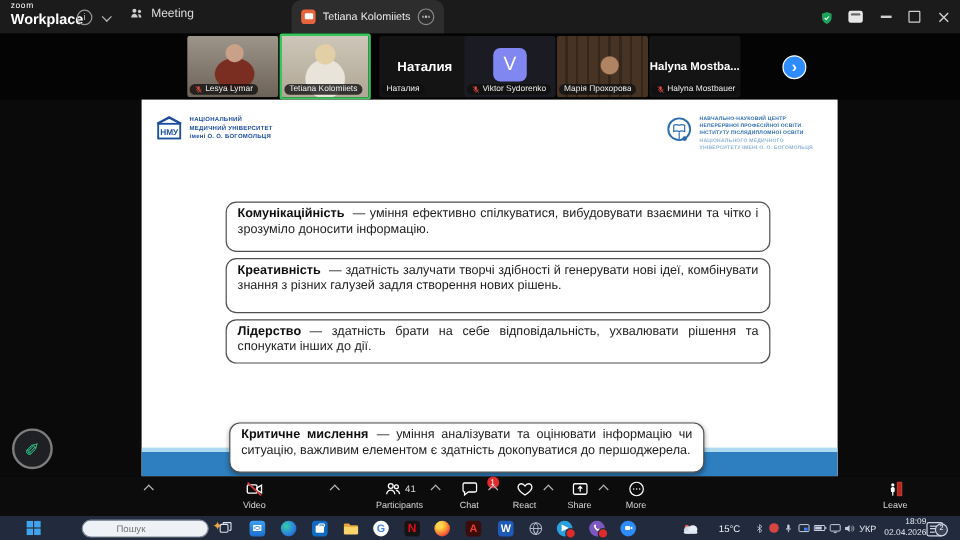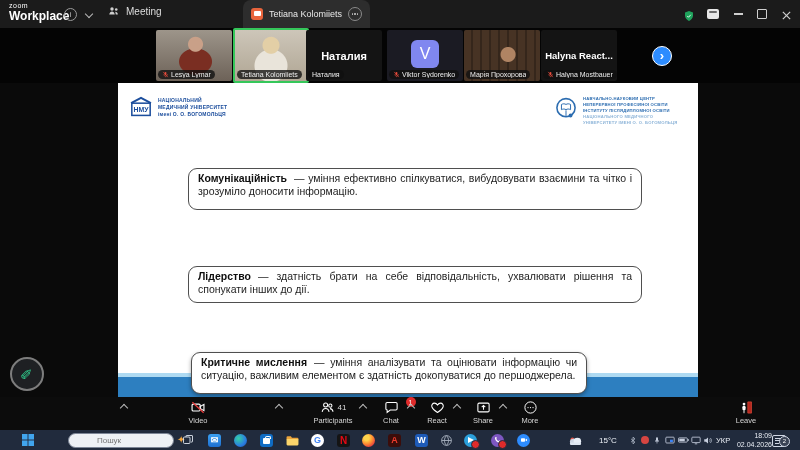--- a/index.html
+++ b/index.html
@@ -182,21 +182,21 @@
       </div>
     </div>
 
     <div class="tile active" style="left:233px">
       <div class="ph ph-tetiana"></div>
       <div class="nl">
         <span>Tetiana Kolomiiets</span>
       </div>
     </div>
 
-    <div class="tile" style="left:306px">
+    <div class="tile" style="left:316px">
       <div class="ctr-name" style="font-size:11px">Наталия</div>
       <div class="nl">
         <span>Наталия</span>
       </div>
     </div>
 
     <div class="tile" style="left:387px;background:#1b1b23">
       <div class="avatarV">V</div>
       <div class="nl">
         <svg width="7" height="7" viewBox="0 0 24 24">
@@ -209,21 +209,21 @@
     </div>
 
     <div class="tile" style="left:464px">
       <div class="ph ph-maria"></div>
       <div class="nl">
         <span>Марія Прохорова</span>
       </div>
     </div>
 
     <div class="tile" style="left:541px">
-      <div class="ctr-name" style="font-size:9.5px">Halyna React...</div>
+      <div class="ctr-name" style="font-size:9.5px">Halyna Mostba...</div>
       <div class="nl">
         <svg width="7" height="7" viewBox="0 0 24 24">
             <rect x="9" y="3" width="6" height="11" rx="3" fill="#e74c3c"></rect>
             <path d="M6 11a6.5 6.5 0 0 0 13 0M12 18v3" stroke="#e74c3c" stroke-width="2" fill="none"></path>
             <path d="M4 3l16 18" stroke="#e74c3c" stroke-width="2.4"></path>
           </svg>
         <span>Halyna Mostbauer</span>
       </div>
     </div>
 
@@ -263,38 +263,41 @@
           <div class="lt">НАЦІОНАЛЬНОГО МЕДИЧНОГО</div>
           <div class="lt">УНІВЕРСИТЕТУ ІМЕНІ О. О. БОГОМОЛЬЦЯ</div>
         </div>
       </div>
 
       <div class="band"></div>
 
       <div class="bx" style="top:85px;height:42px">
         <span class="term">Комунікаційність</span><span>— уміння ефективно спілкуватися, вибудовувати взаємини та чітко і зрозуміло доносити інформацію.</span>
       </div>
+      <div class="bx" style="top:132px;height:46px">
+        <span class="term">Креативність</span><span>— здатність залучати творчі здібності й генерувати нові ідеї, комбінувати знання з різних галузей задля створення нових рішень.</span>
+      </div>
       <div class="bx" style="top:183px;height:37px">
         <span class="term">Лідерство</span><span>— здатність брати на себе відповідальність, ухвалювати рішення та спонукати інших до дії.</span>
       </div>
       <div class="bx" style="top:269px;height:42px;left:73px;width:396px;box-shadow:0 2px 4px rgba(0,0,0,.35)">
         <span class="term">Критичне мислення</span><span>— уміння аналізувати та оцінювати інформацію чи ситуацію, важливим елементом є здатність докопуватися до першоджерела.</span>
       </div>
     </div>
 
     <div class="annot">
       <span>✎</span>
     </div>
   </div>
 
   <div class="toolbar">
 
     <div class="chev up tchev" style="left:121px"></div>
 
-    <div class="tbtn" style="left:168px;width:60px">
+    <div class="tbtn" style="left:182px;width:60px">
       <div class="ic">
           <svg width="16" height="15" viewBox="0 0 24 24">
             <g fill="none" stroke="#fff" stroke-width="1.8">
               <rect x="2.5" y="6.5" width="13" height="11" rx="2"></rect>
               <path d="M15.5 10.5l6-3.5v10l-6-3.5z"></path>
             </g>
             <path d="M3 3.5L21 20.5" stroke="#e23b3b" stroke-width="2.2" fill="none"></path>
           </svg>
         </div>
       <div class="lab">Video</div>

